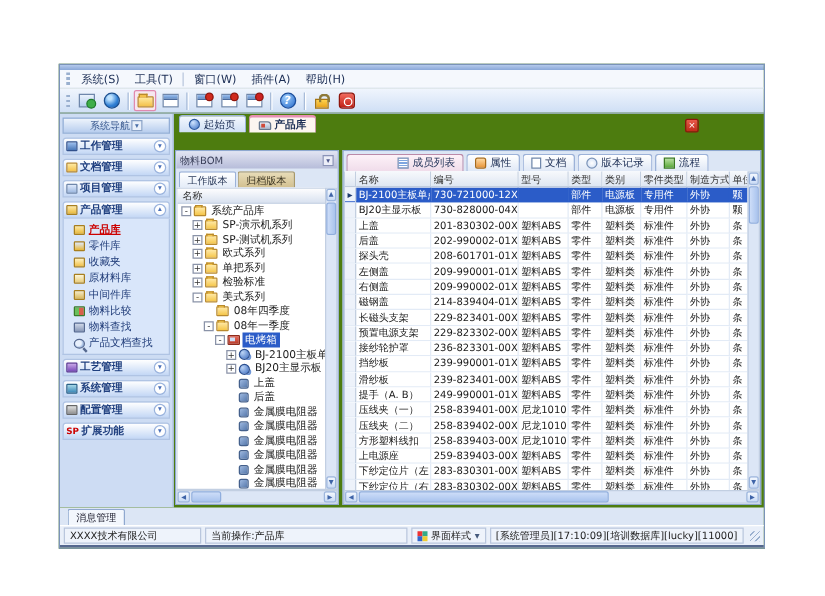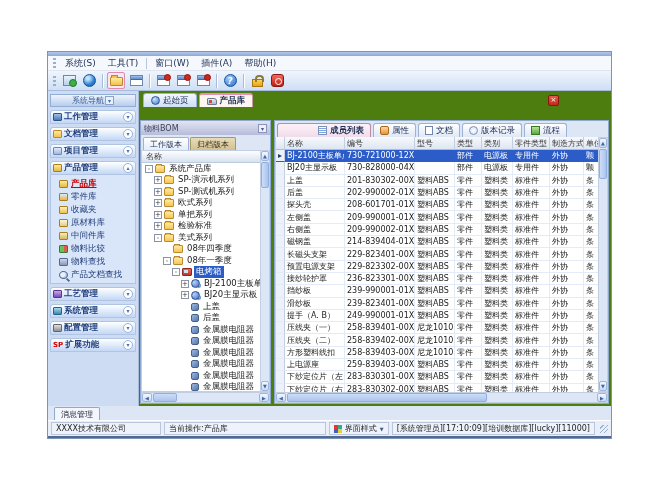--- a/index.html
+++ b/index.html
@@ -77,21 +77,21 @@
 .favorites-icon{ background:linear-gradient(#fff2c0,#f0c04a); }
 .raw-material-icon{ background:linear-gradient(#fdf6da,#e8cc7a); }
 .intermediate-lib-icon{ background:linear-gradient(#f5ebc8,#d8b85a); }
 .material-compare-icon{ background:linear-gradient(90deg,#6abf5a 50%,#d8604a 50%); border-color:#3a7a2a; }
 .material-search-icon{ background:linear-gradient(#cfd8e8,#8898b8); border-color:#55688f; }
 .product-doc-search-icon{ background:radial-gradient(circle at 40% 40%,#e8f0fc 40%,#9db8e0 70%); border-color:#55688f; border-radius:50%; }
 .product-doc-search-icon::after{ content:""; position:absolute; right:-3px; bottom:-3px; width:4px; height:2px; background:#55688f; transform:rotate(45deg); }
 
 
 .content{ flex:1; display:flex; flex-direction:column; overflow:hidden; }
-.doc-tabs{ height:16px; flex:none; display:flex; align-items:flex-end; padding:1px 19px 0 4px; gap:2px; }
+.doc-tabs{ height:16px; flex:none; display:flex; align-items:flex-start; padding:1px 19px 0 4px; gap:2px; }
 .doc-tab{ height:14px; display:flex; align-items:center; gap:3px; padding:0 7px; font-size:8.5px; color:#1c2e55;
   background:linear-gradient(#f4f8fe,#cfdff5); border:1px solid #9cb2d8; border-bottom:none; border-radius:3px 3px 0 0; cursor:pointer; }
 .doc-tab.on{ background:#fcf5f0; border-color:#c89aa8; border-top:2px solid #e78fb3; font-weight:bold; }
 .home-page-icon{ width:9px; height:9px; border-radius:50%; background:radial-gradient(circle at 35% 30%,#cfe4ff,#3f74c8); border:1px solid #2c5aa0; }
 .product-lib-icon{ width:10px; height:7px; background:linear-gradient(#e8eef8,#a8b8d0); border:1px solid #68788f; border-radius:1px 3px 1px 1px; position:relative; }
 .product-lib-icon::after{ content:""; position:absolute; left:1px; top:1px; width:3px; height:3px; background:#d04a3a; }
 .tabstrip-close{ margin-left:auto; width:11px; height:11px; margin-bottom:2px; background:linear-gradient(#e85a4a,#c02a1a);
   border:1px solid #8f150c; border-radius:2px; color:#fff; font-size:7px; line-height:9px; text-align:center; cursor:pointer; }
 
 .panels{ flex:1; display:flex; padding:1px 2px 2px 1px; overflow:hidden;margin-top:12px; }
@@ -135,21 +135,21 @@
 .sb-fill{ flex:1; }
 
 
 .splitter{ width:3px; flex:none; cursor:col-resize; }
 
 
 .table-panel{ flex:1; background:#eef3fb; border:1px solid #8fa8cf; display:flex; flex-direction:column; overflow:hidden; }
 .member-tabs{ height:16px; flex:none; display:flex; align-items:flex-end; gap:2px; padding:1px 2px 0; background:#dce6f5; }
 .mtab{ height:14px; display:flex; align-items:center; gap:3px; padding:0 6px; font-size:8.5px; color:#1c2e55;
   background:linear-gradient(#ffffff,#dfe8f6); border:1px solid #9cb2d8; border-bottom:none; border-radius:3px 3px 0 0; cursor:pointer; }
-.mtab.on{ background:linear-gradient(#fdf2f8,#f0dcea); border-color:#bb8aa8; font-weight:bold;padding-left:40px; }
+.mtab.on{ background:linear-gradient(#fdf2f8,#f0dcea); border-color:#bb8aa8; font-weight:normal;padding-left:40px; }
 .mticon{ width:9px; height:9px; flex:none; }
 .member-list-icon{ background:repeating-linear-gradient(180deg,#fff 0,#fff 1px,#7fa6e0 1px,#7fa6e0 2px); border:1px solid #7a93b8; }
 .properties-icon{ background:linear-gradient(#ffd9a0,#e8953a); border:1px solid #a86a1a; border-radius:2px; }
 .document-icon{ width:8px; background:#fff; border:1px solid #6f87ab; }
 .version-history-icon{ background:radial-gradient(#fff,#cdddf5); border:1px solid #7a93b8; border-radius:50%; }
 .workflow-icon{ background:linear-gradient(#b8e0a0,#5aa83a); border:1px solid #3a7a22; }
 .grid-zone{ flex:1; display:flex; overflow:hidden; }
 .grid-col{ flex:1; display:flex; flex-direction:column; overflow:hidden; background:#fff; border-left:1px solid #c2cfe2; }
 .grid-hdr{ height:13px; flex:none; display:flex; overflow:hidden; }
 .hcell{ flex:none; background:linear-gradient(#f7f9fc,#dee6f2); border-right:1px solid #c3cfe0; border-bottom:1px solid #aebdd4;

